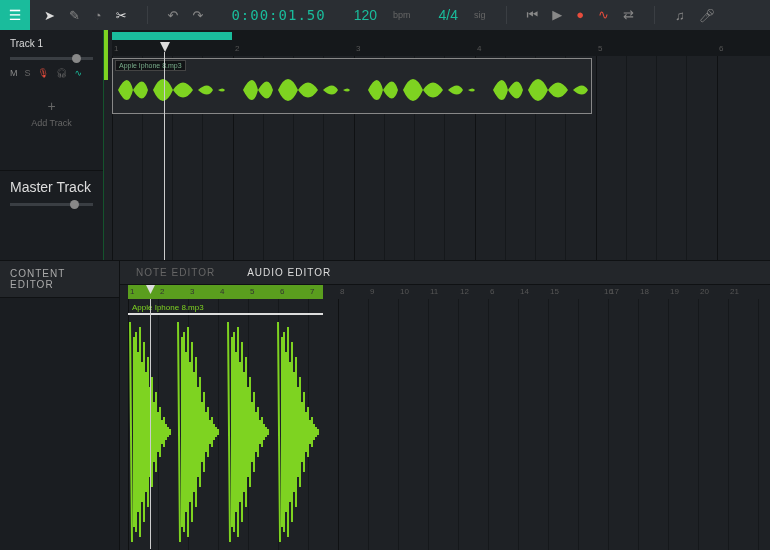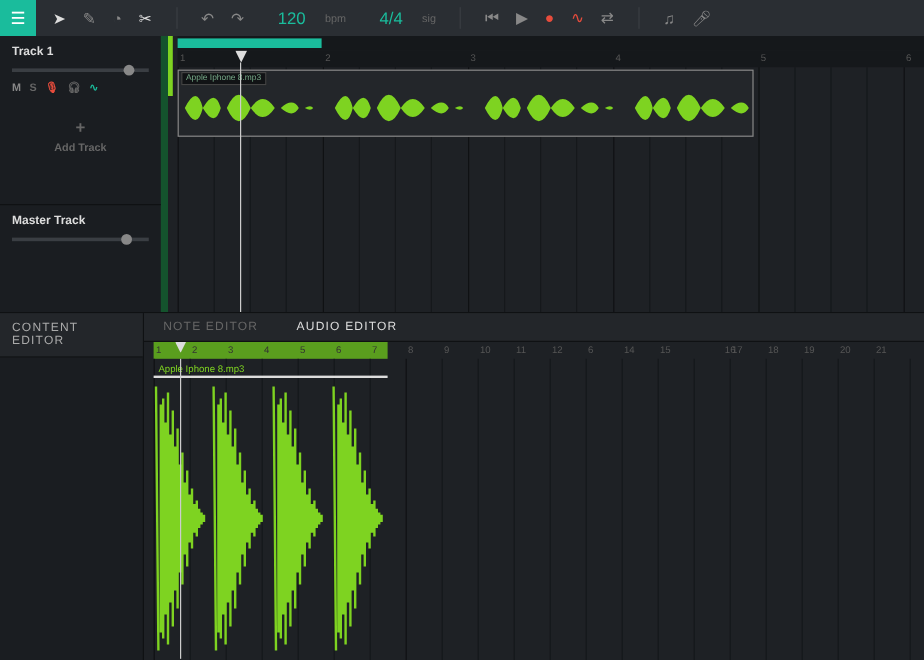--- a/index.html
+++ b/index.html
@@ -15,34 +15,34 @@
 .time-display { color: #1abc9c; font-family: monospace; font-size: 14px; letter-spacing: 1px; }
 .bpm-display { color: #1abc9c; font-size: 14px; }
 .bpm-label { color: #666; font-size: 9px; margin-left: 2px; }
 .sig-display { color: #1abc9c; font-size: 14px; text-align: right; }
 .sig-label { color: #666; font-size: 9px; margin-left: 2px; }
 .transport { display: flex; gap: 14px; padding: 0 14px; }
 .rec-icon { color: #e74c3c; }
 .metro-icon { color: #e74c3c; }
 
 .main-area { display: flex; height: 230px; }
-.track-panel { width: 140px; background: #1a1d21; border-right: 6px solid #14532d; font-weight: bold; }
+.track-panel { width: 104px; background: #1a1d21; border-right: 1px solid #14532d; }
 .track-header { padding: 8px 10px 4px; font-size: 10px; color: #ddd; }
 .track-slider { margin: 4px 10px 6px; height: 3px; background: #3a3e43; position: relative; }
 .track-slider-thumb { position: absolute; right: 12px; top: -3px; width: 9px; height: 9px; background: #888; border-radius: 50%; }
 .track-btns { display: flex; gap: 7px; padding: 2px 10px 8px; font-size: 9px; }
 .tb { color: #666; cursor: pointer; }
 .tb.m { color: #888; }
 .tb.rec { color: #e74c3c; }
 .tb.auto { color: #1abc9c; }
 .add-track { text-align: center; padding: 12px 0; }
 .add-track-plus { color: #666; font-size: 14px; }
 .add-track-label { color: #666; font-size: 9px; margin-top: 4px; }
 .master-track { padding: 8px 10px; margin-top: 30px; border-top: 1px solid #0f1113; }
-.master-label { font-size: 10px; color: #ddd; }
+.master-label { font-size: 14px; color: #ddd; }
 .master-slider { margin: 8px 0 4px; height: 3px; background: #3a3e43; position: relative; }
 .master-slider-thumb { position: absolute; right: 14px; top: -3px; width: 9px; height: 9px; background: #888; border-radius: 50%; }
 
 .timeline-area { flex: 1; position: relative; background: #1e2125; overflow: hidden; }
 .green-strip { position: absolute; top: 0; left: 0; width: 4px; height: 50px; background: #7ed321; }
 .loop-bar { position: absolute; top: 0; left: 8px; right: 0; height: 12px; background: #15181b; }
 .loop-region { position: absolute; top: 2px; left: 0; width: 120px; height: 8px; background: #1abc9c; }
 .ruler { position: absolute; top: 12px; left: 8px; right: 0; height: 14px; background: #15181b; font-size: 8px; color: #555; }
 .ruler-tick { position: absolute; top: 2px; }
 .playhead-marker { position: absolute; top: 12px; left: 56px; width: 10px; height: 10px; background: #ddd; clip-path: polygon(0 0, 100% 0, 50% 100%); z-index: 5; }
@@ -89,20 +89,23 @@
   <div class="tool-group">
     <span class="tool-icon active">➤</span>
     <span class="tool-icon">✎</span>
     <span class="tool-icon">◔</span>
     <span class="tool-icon active">✂</span>
   </div>
   <div class="divider"></div>
   <div class="tool-group">
     <span class="tool-icon">↶</span>
     <span class="tool-icon">↷</span>
+  </div>
+  <div class="tool-group">
+    <span class="time-display">0:00:01.50</span>
   </div>
   <div class="tool-group">
     <span class="bpm-display">120</span>
       <span class="bpm-label">bpm</span>
   </div>
   <div class="tool-group">
     <span class="sig-display">4/4</span>
       <span class="sig-label">sig</span>
   </div>
   <div class="divider"></div>

